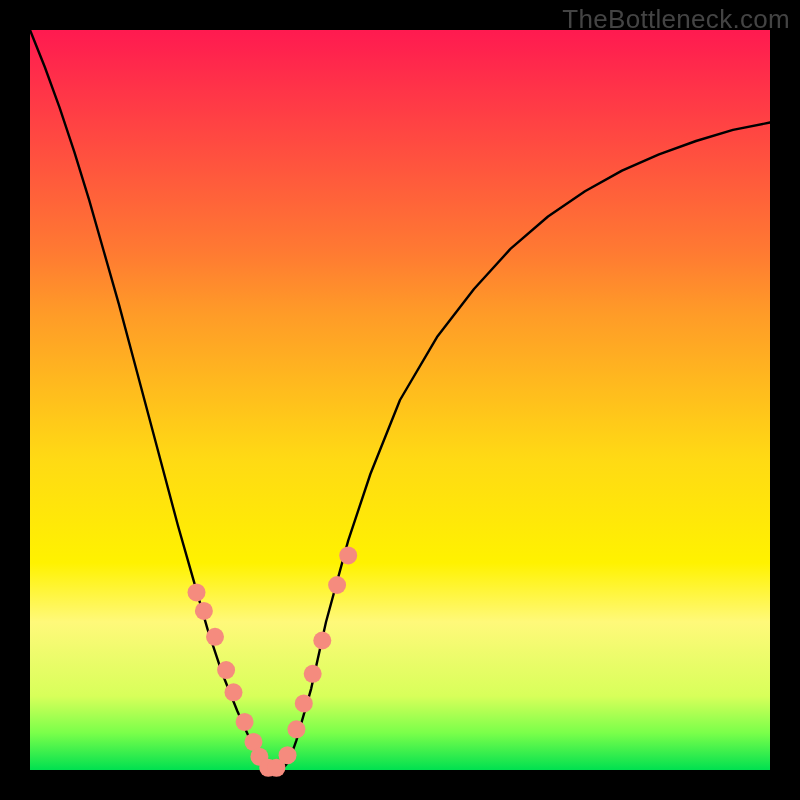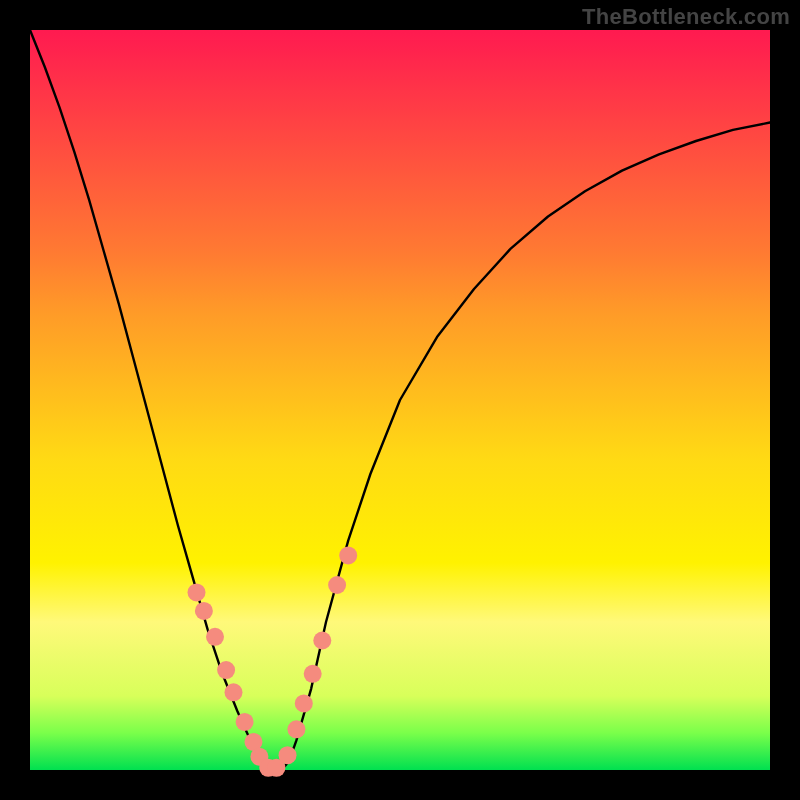--- a/index.html
+++ b/index.html
@@ -36,22 +36,22 @@
       #d8ff5a 90%,
       #7aff4a 95%,
       #00e050 100%
     );
   }
   .watermark {
     position: absolute;
     top: 4px;
     right: 10px;
     color: #444;
-    font-size: 22px;
-    font-weight: 700;
+    font-size: 26px;
+    font-weight: 400;
     letter-spacing: 0.3px;
     user-select: none;
   }
   svg.curve {
     position: absolute;
     left: 0;
     top: 0;
     width: 740px;
     height: 740px;
     overflow: visible;

